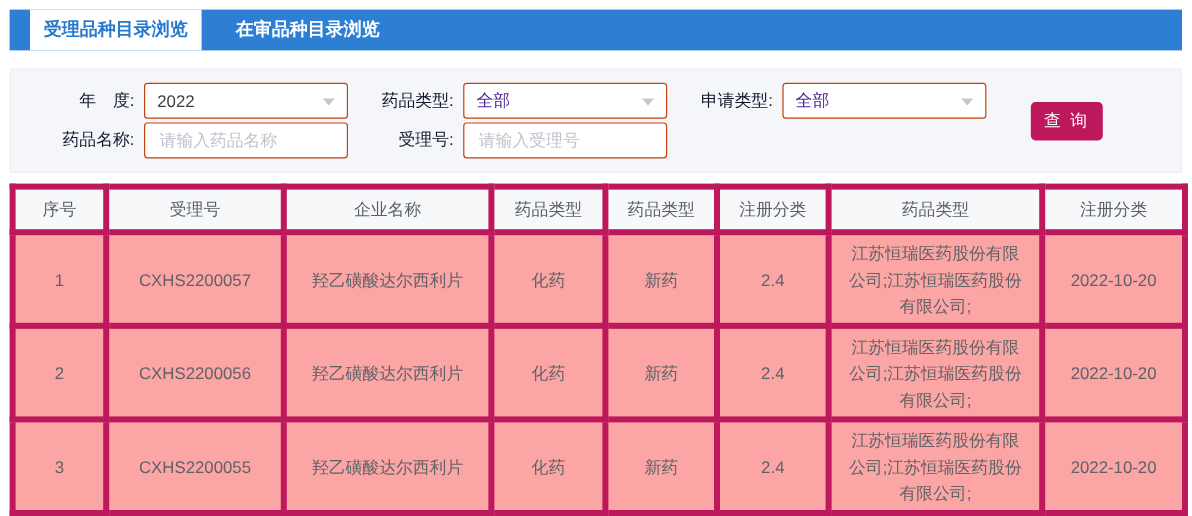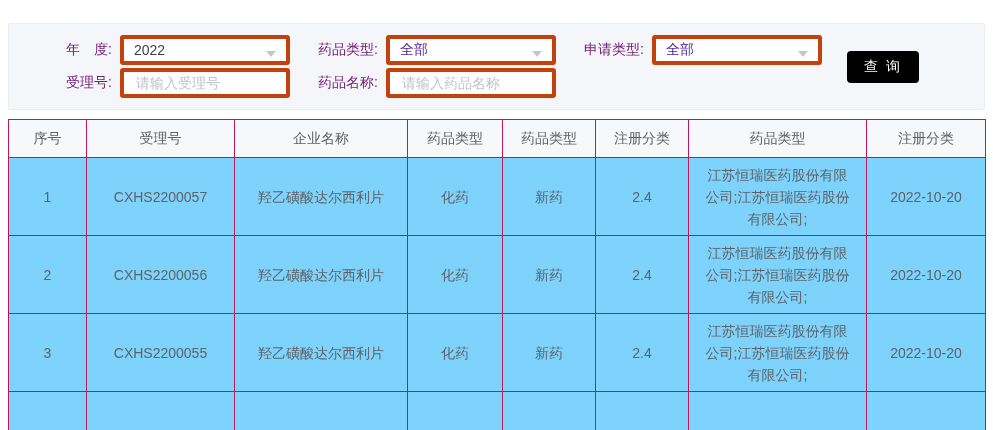--- a/index.html
+++ b/index.html
@@ -36,27 +36,27 @@
     margin-top: 15px;
     background: #f5f6f9;
     border: 1px solid #ebedf0;
     border-radius: 2px;
     padding: 8px 0 8px 25px;
   }
   .frow { display: flex; align-items: center; margin: 3px 0; }
   .fg { display: flex; align-items: center; margin-right: 10px; }
   .fg .flabel {
     width: 86px; text-align: right; padding-right: 8px;
-    font-size: 14px; color: #701a75;
+    font-size: 14px; color: #0f172a;
   }
   .control {
     position: relative;
     width: 170px; height: 30px;
     background: #ffffff;
-    border: 4px solid #c2410c;
+    border: 1px solid #c2410c;
     border-radius: 3px;
     display: flex; align-items: center;
     padding: 10px 10px;
     font-size: 14px;
   }
   .control.select { cursor: pointer; }
   .select .val { color: #4c1d95; }
   .select .val.dark { color: #3c3f44; }
   .caret {
     position: absolute; right: 10px; top: 12px;
@@ -66,63 +66,67 @@
     border-top: 6px solid #c3c7ce;
   }
   .control input {
     border: none; outline: none; background: transparent;
     width: 100%; font-size: 14px; color: #3c3f44;
     font-family: "Liberation Sans", "DejaVu Sans", sans-serif;
   }
   .control input::placeholder { color: #bfc3cb; }
   .search-btn {
     position: absolute; right: 65px; top: 50%; margin-top: -16px;
-    width: 72px; height: 32px;
-    background: #000000; color: #ffffff;
+    width: 60px; height: 32px;
+    background: #be185d; color: #ffffff;
     border: none; border-radius: 4px;
     font-size: 14px; letter-spacing: 2px;
     cursor: pointer;
     font-family: "Liberation Sans", "DejaVu Sans", sans-serif;
   }
 
   
   table.results {
     margin-top: 9px;
     border-collapse: collapse;
     table-layout: fixed;
     width: 977px;
   }
   .results th, .results td {
-    border: 1px solid #be185d;
+    border: 5px solid #be185d;
     text-align: center;
     font-size: 14px;
     vertical-align: middle;
     word-break: break-all;
   }
   .results th {
     background: #f7f8fa;
     color: #5c6066;
     font-weight: normal;
     height: 38px;
     padding: 0 6px;
   }
   .results td {
     color: #606266;
     height: 78px;
     line-height: 22px;
     padding: 0 14px;
-    background: #7dd3fc;
+    background: #fca5a5;
   }
   .results tr.partial td { height: 40px; }
 </style>
 </head>
 <body>
 
 <div class="page">
 
+  <div class="tabbar">
+    <div class="tab tab-1 active">受理品种目录浏览</div>
+    <div class="tab tab-2">在审品种目录浏览</div>
+  </div>
 
   <div class="panel">
     <div class="frow">
       <div class="fg">
         <span class="flabel">年　度:</span>
         <div class="control select">
           <span class="val dark">2022</span>
           <i class="caret"></i>
         </div>
       </div>
@@ -136,29 +140,29 @@
       <div class="fg">
         <span class="flabel">申请类型:</span>
         <div class="control select">
           <span class="val">全部</span>
           <i class="caret"></i>
         </div>
       </div>
     </div>
     <div class="frow">
       <div class="fg">
+        <span class="flabel">药品名称:</span>
+        <div class="control">
+          <input type="text" placeholder="请输入药品名称" style="">
+        </div>
+      </div>
+      <div class="fg">
         <span class="flabel">受理号:</span>
         <div class="control">
           <input type="text" placeholder="请输入受理号" style="">
-        </div>
-      </div>
-      <div class="fg">
-        <span class="flabel">药品名称:</span>
-        <div class="control">
-          <input type="text" placeholder="请输入药品名称" style="">
         </div>
       </div>
     </div>
     <button class="search-btn">查 询</button>
   </div>
 
   <table class="results">
     <colgroup>
       <col style="width:78px">
         <col style="width:148px">

